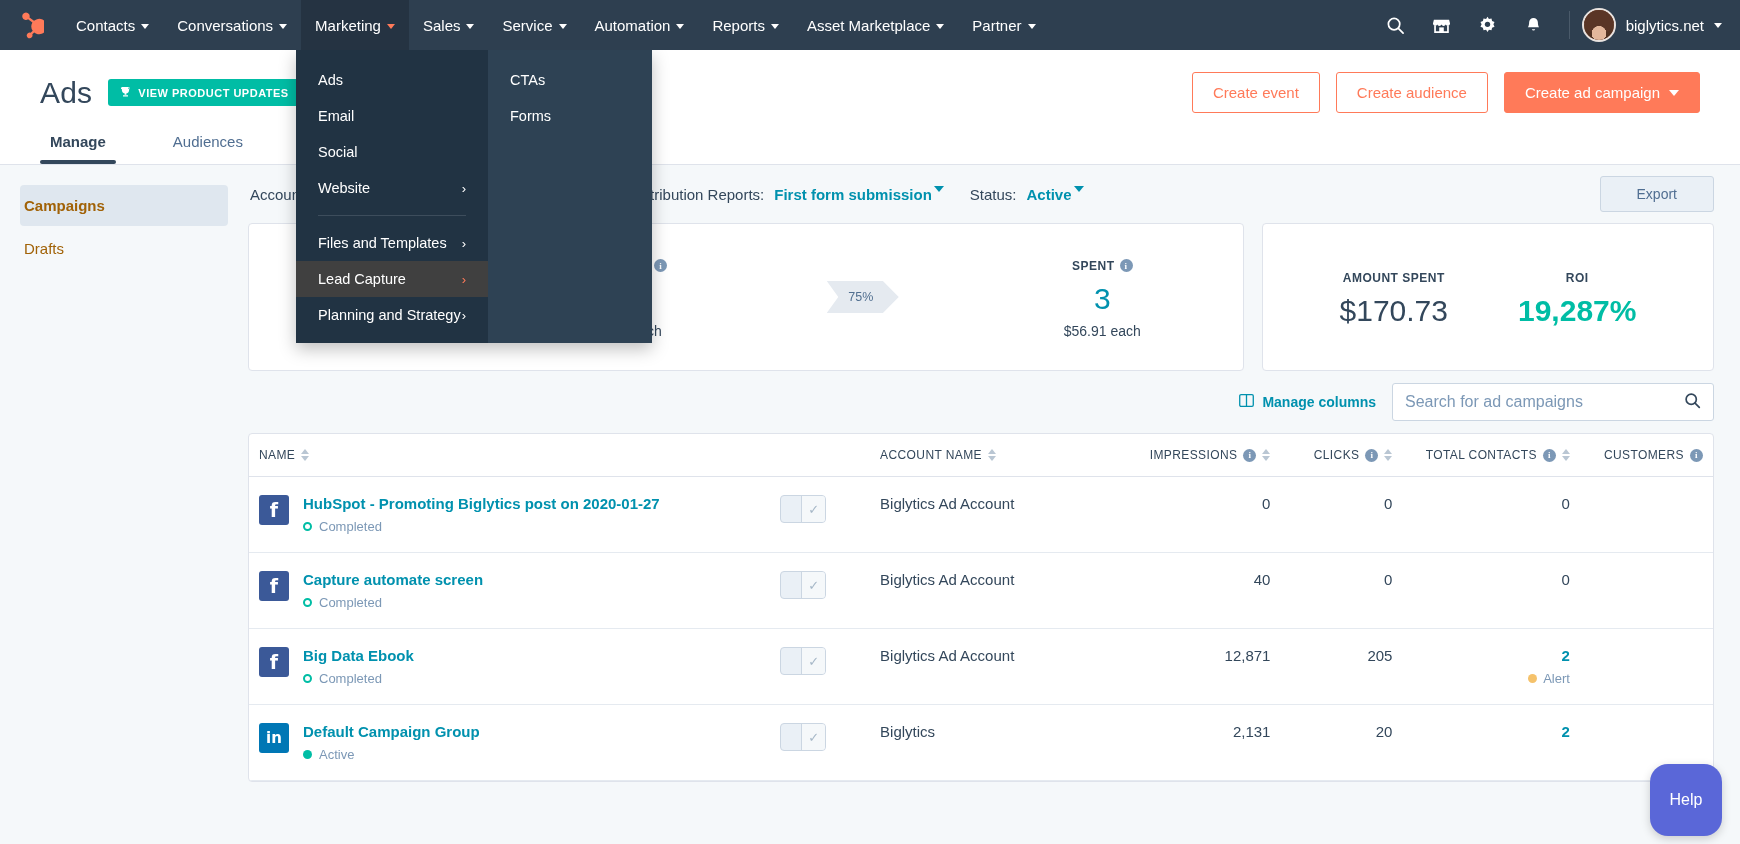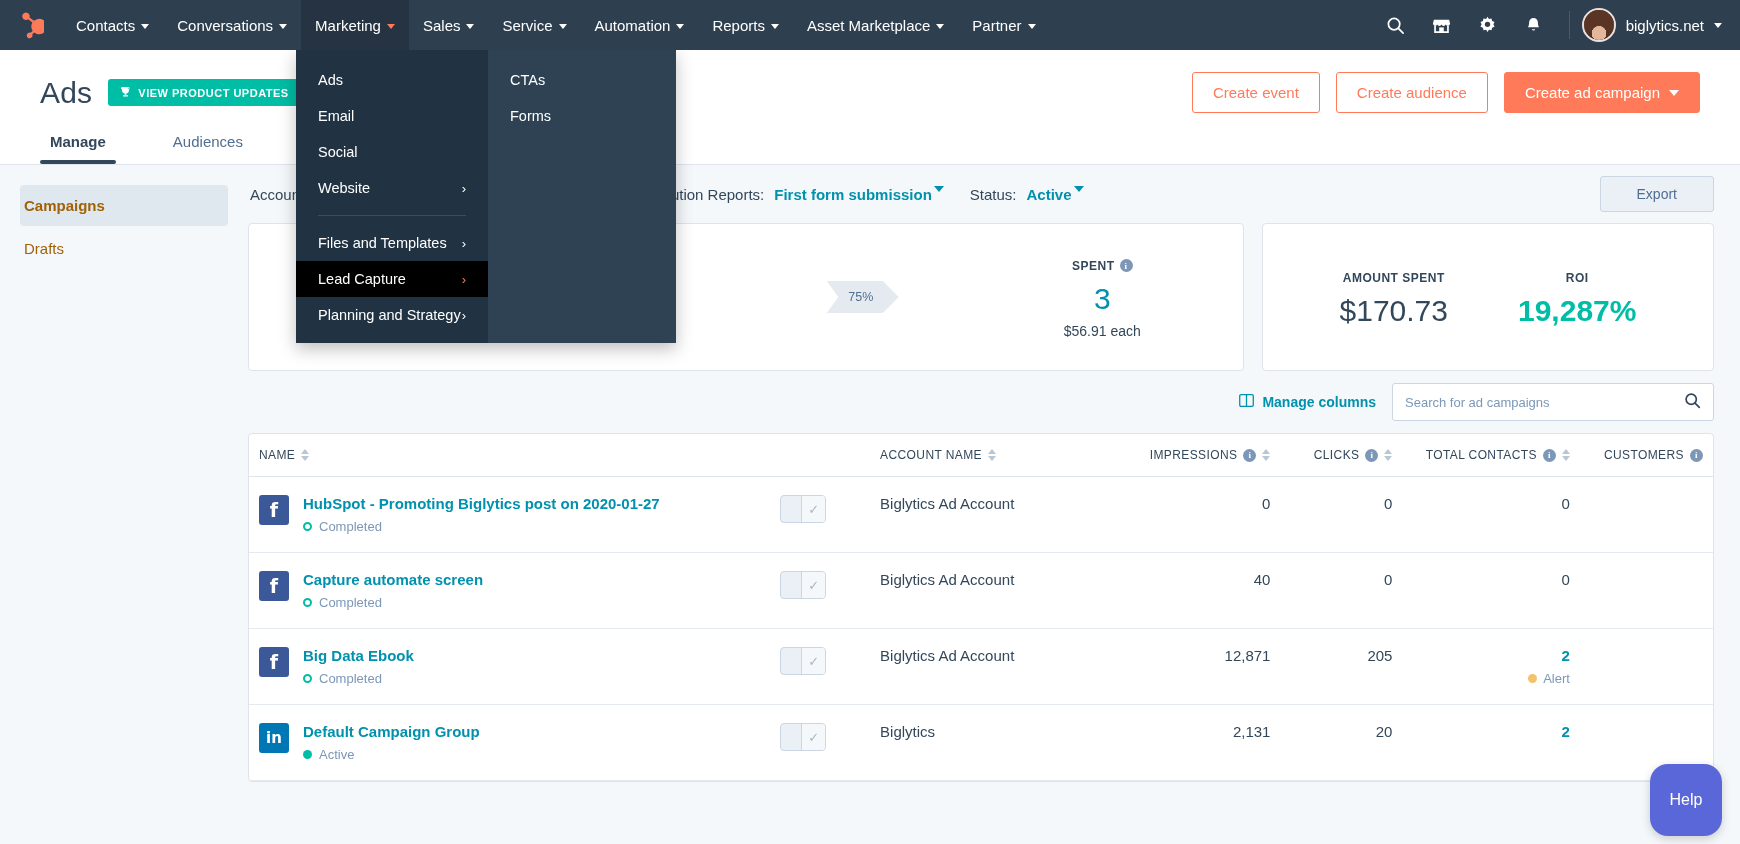--- a/index.html
+++ b/index.html
@@ -54,26 +54,26 @@
                 radial-gradient(circle at 50% 30%, #5a3526 0 58%, transparent 59%),
                 linear-gradient(#6b4430, #4a2d1f);
   }
 
   
   .dropdown {
     position: absolute; left: 296px; top: 50px; display: flex; z-index: 55;
     box-shadow: 0 6px 16px rgba(0,0,0,0.25);
   }
   .dd-col-1 { width: 192px; background: #213343; padding: 12px 0 10px; }
-  .dd-col-2 { width: 188px; background: #2e4254; padding: 12px 0 10px; }
+  .dd-col-2 { width: 164px; background: #2e4254; padding: 12px 0 10px; }
   .dd-item {
     display: flex; align-items: center; justify-content: space-between;
     padding: 10px 22px; color: #ffffff; font-size: 14.5px; cursor: pointer;
   }
-  .dd-item.hl { background: #000000; }
+  .dd-item.hl { background: #404040; }
   .dd-item .chev { color: #ffffff; font-size: 13px; }
   .dd-item.hl .chev { color: #ff7a59; }
   .dd-sep { height: 1px; background: #3d4d5c; margin: 9px 22px; }
 
   
   .page-header {
     background: #ffffff; padding: 0 40px; position: relative;
     border-bottom: 1px solid #dfe3eb; height: 115px;
   }
   .ph-row { display: flex; align-items: center; padding-top: 22px; }
@@ -178,21 +178,21 @@
   }
   .manage-columns {
     color: #0091ae; font-weight: bold; font-size: 14px; cursor: pointer;
     display: inline-flex; align-items: center; gap: 8px;
   }
   .search-box {
     width: 322px; height: 38px; border: 1px solid #cbd6e2; border-radius: 3px;
     background: #fff; display: flex; align-items: center; padding: 0 12px;
   }
   .search-box input {
-    flex: 1; border: 0; outline: 0; font-size: 13px; color: #33475b;
+    flex: 1; border: 0; outline: 0; font-size: 16px; color: #33475b;
     font-family: "Liberation Sans", sans-serif; background: transparent;
   }
   .search-box input::placeholder { color: #7c98b6; }
 
   
   .table-card {
     background: #fff; border: 1px solid #dfe3eb; border-radius: 4px;
     overflow: hidden;
   }
   table { width: 100%; border-collapse: collapse; table-layout: fixed; }

